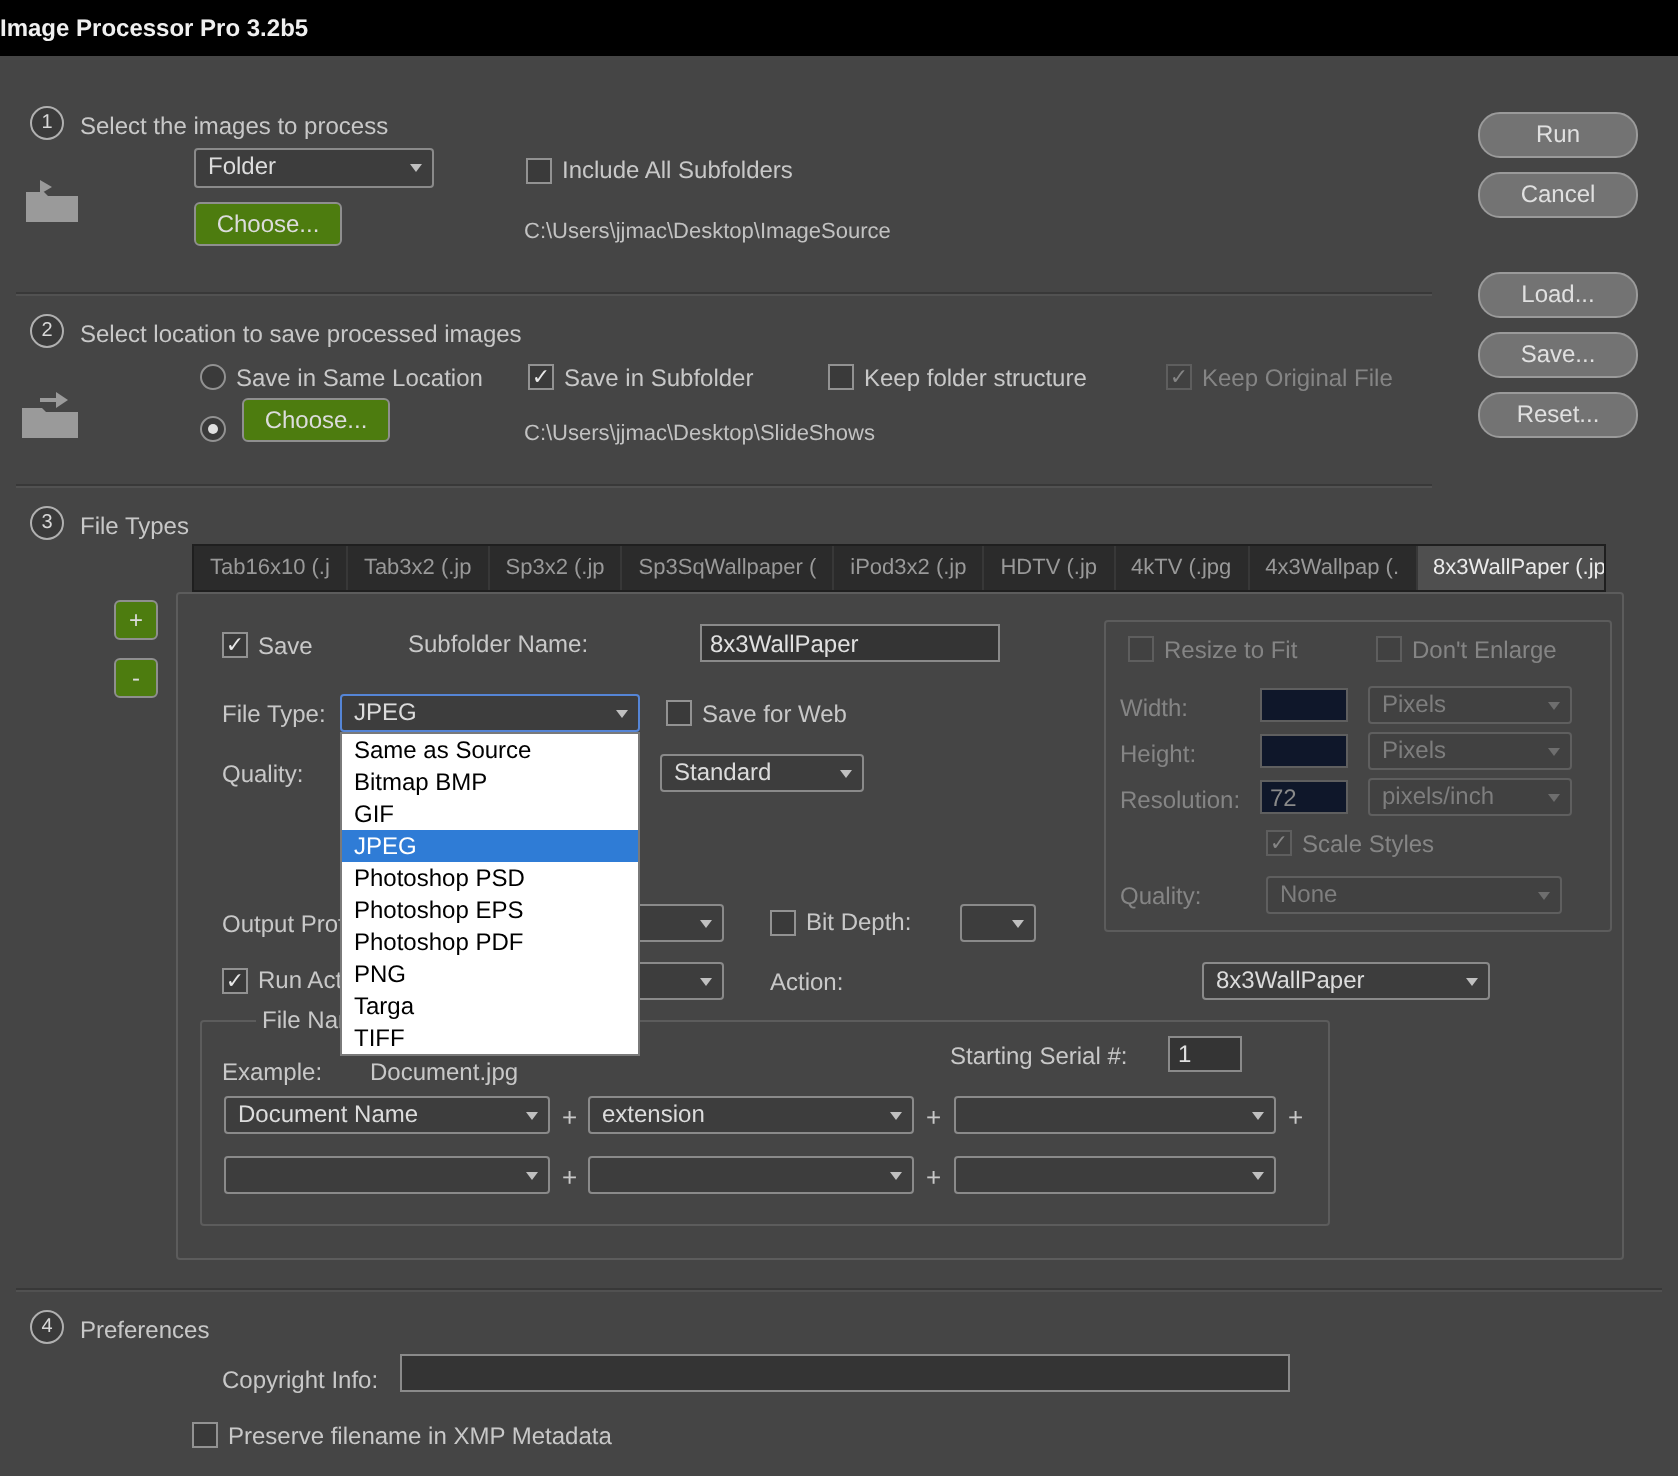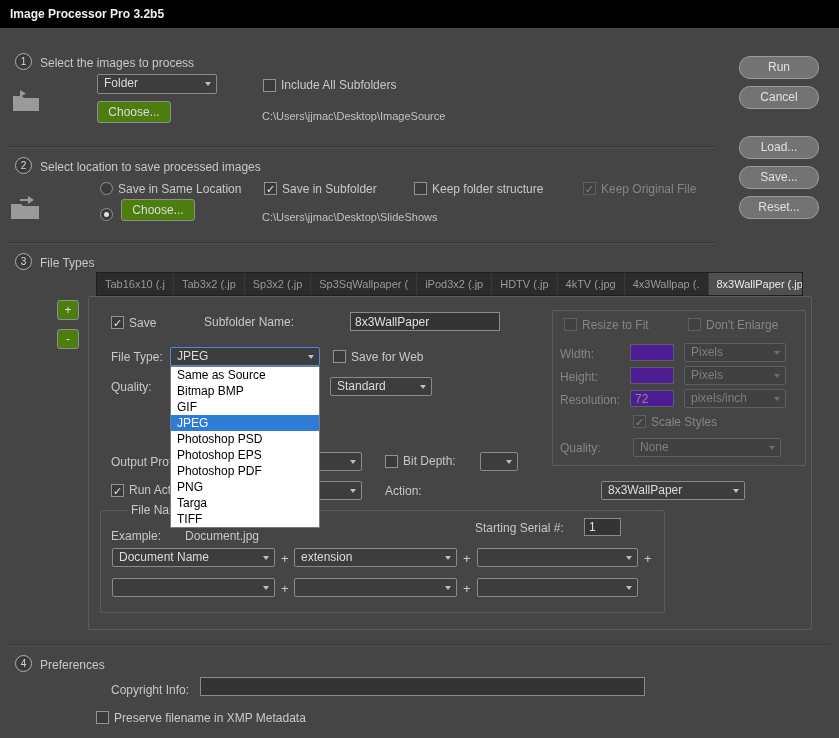--- a/index.html
+++ b/index.html
@@ -1,20 +1,20 @@
 <!DOCTYPE html>
 <html><head>
 <meta charset="utf-8">
 <style>
   * { margin:0; padding:0; box-sizing:border-box; }
   html,body { background:#2a2a2a; font-family:"Liberation Sans", sans-serif; }
   #app { position:relative; width:839px; height:738px; background:#454545; overflow:hidden; }
 
   .titlebar { position:absolute; left:0; top:0; width:839px; height:28px; background:#000;
-    color:#f0f0f0; font-size:12px; font-weight:bold; line-height:28px; padding-left:10px; }
+    color:#f0f0f0; font-size:12px; font-weight:bold; line-height:28px; }
 
   .label { position:absolute; color:#c8c8c8; font-size:12px; white-space:nowrap; line-height:14px; }
   .label.dim { color:#858585; }
   .path { position:absolute; color:#c2c2c2; font-size:11px; white-space:nowrap; }
 
   .badge { position:absolute; width:17px; height:17px; border:1px solid #b0b0b0; border-radius:50%;
     background:#3a3a3a; color:#d8d8d8; font-size:10px; text-align:center; line-height:15px; }
 
   .pill { position:absolute; width:80px; height:23px; border:1px solid #9a9a9a; border-radius:11px;
     background:#737373; color:#e0e0e0; font-size:12px; text-align:center; line-height:21px; cursor:default; }
@@ -25,21 +25,21 @@
   .combo { position:absolute; height:19px; border:1px solid #8a8a8a; border-radius:2px; background:#3d3d3d;
     color:#dcdcdc; font-size:12px; line-height:17px; padding:0 16px 0 6px; white-space:nowrap; overflow:hidden; }
   .combo::after { content:""; position:absolute; right:5px; top:7px;
     border-left:3.5px solid transparent; border-right:3.5px solid transparent; border-top:4px solid #c0c0c0; }
   .combo.disabled { border-color:#5f5f5f; color:#7e7e7e; background:#414141; }
   .combo.disabled::after { border-top-color:#6e6e6e; }
   .combo.focus { border-color:#5585d6; }
 
   input.tbox { position:absolute; height:19px; border:1px solid #8a8a8a; background:#343434;
     color:#e0e0e0; font-size:12px; padding:0 4px; font-family:"Liberation Sans", sans-serif; }
-  input.tbox.disabled { border-color:#5f5f5f; color:#8a8a8a; background:#4c1d95; }
+  input.tbox.disabled { border-color:#5f5f5f; color:#8a8a8a; background:#0f172a; }
 
   .checkbox { position:absolute; width:13px; height:13px; border:1px solid #929292; background:#3a3a3a;
     color:#e8e8e8; font-size:11px; line-height:12px; text-align:center; }
   .checkbox.checked::before { content:"\2713"; }
   .checkbox.disabled { border-color:#5e5e5e; color:#858585; background:#414141; }
 
   .radio { position:absolute; width:13px; height:13px; border:1px solid #929292; border-radius:50%; background:#3a3a3a; }
   .radio.selected::after { content:""; position:absolute; left:3px; top:3px; width:5px; height:5px;
     border-radius:50%; background:#e0e0e0; }
 

